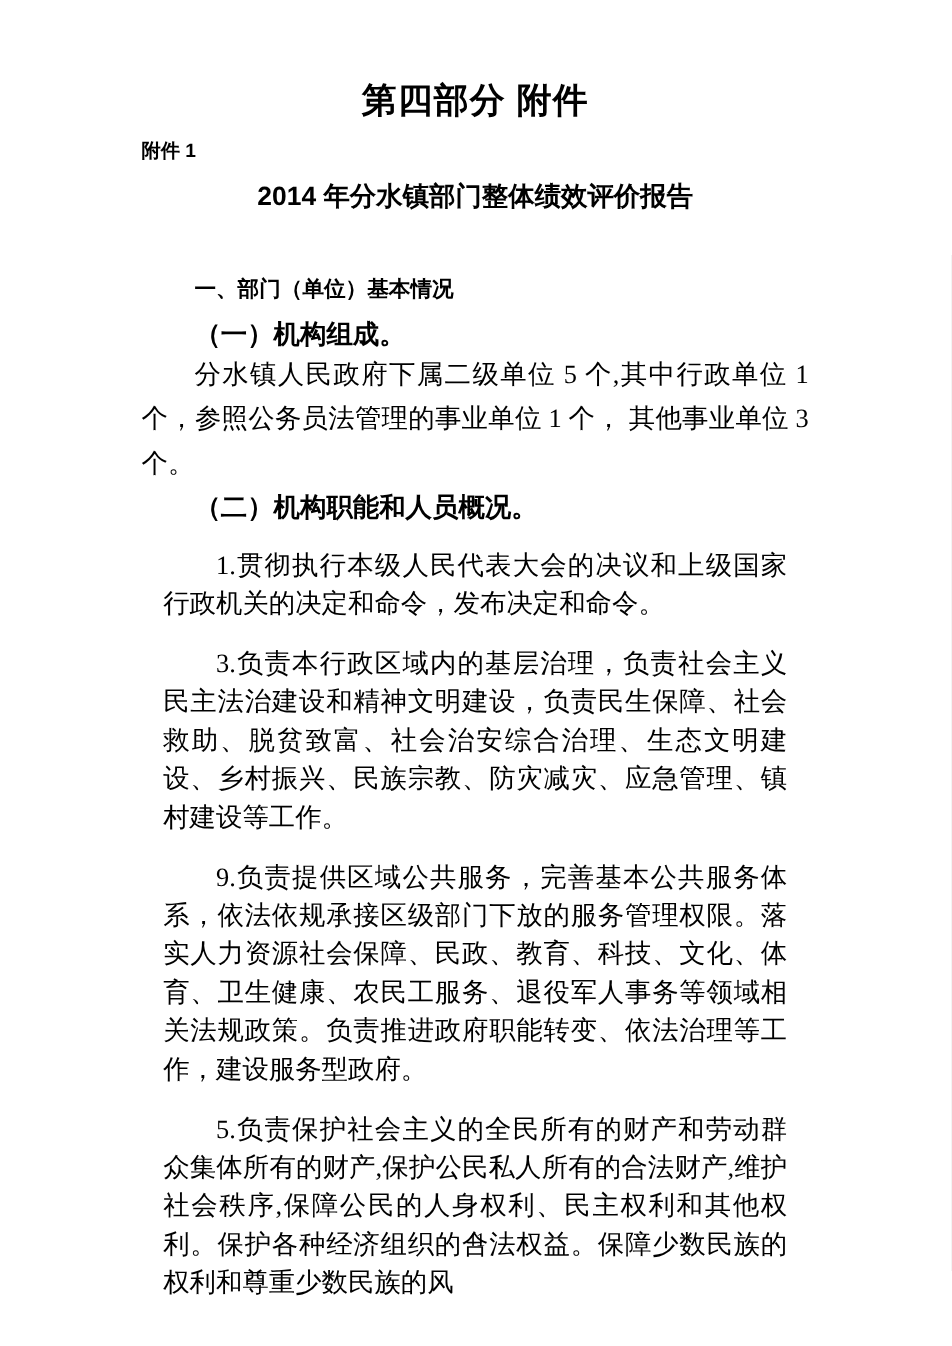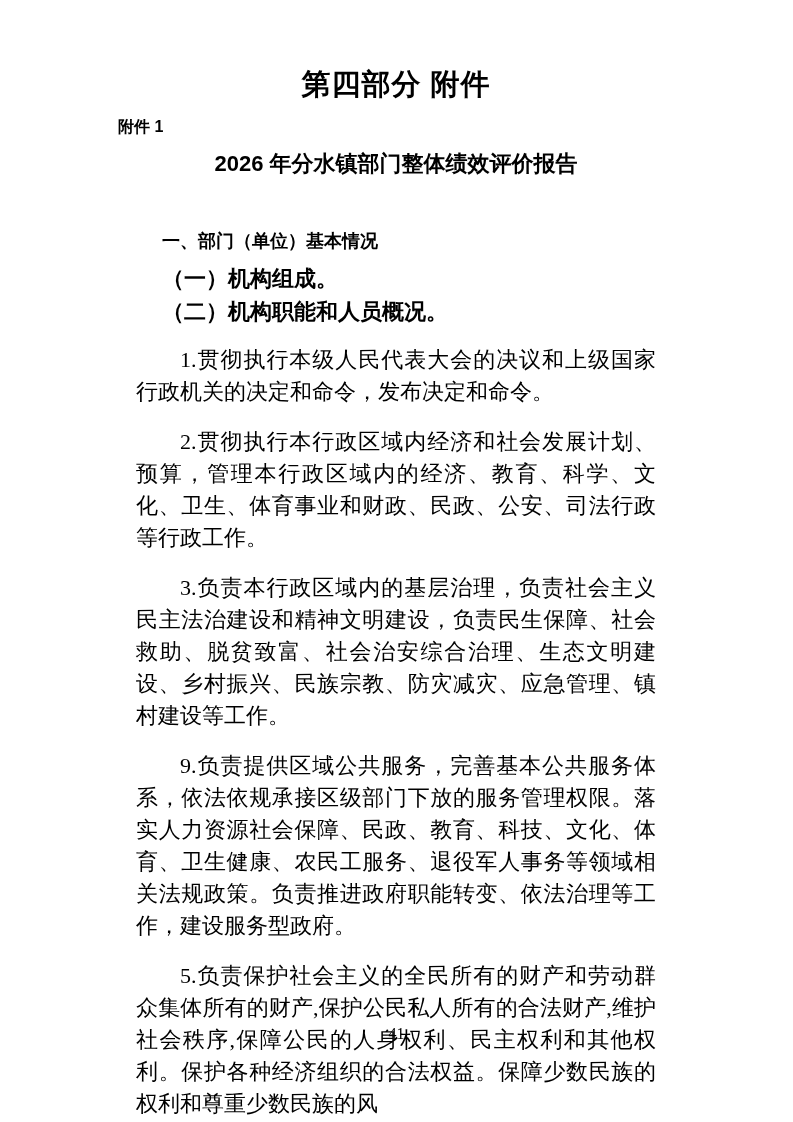--- a/index.html
+++ b/index.html
@@ -92,32 +92,32 @@
 </style>
 </head>
 <body>
 
 <div class="doc-page">
 
   <h1 class="part-title">第四部分 附件</h1>
 
   <div class="attachment-label">附件 1</div>
 
-  <h2 class="report-title">2026 年分水镇部门整体绩效评价报告</h2>
+  <h2 class="report-title">2014 年分水镇部门整体绩效评价报告</h2>
 
   <h3 class="section-heading">一、部门（单位）基本情况</h3>
 
   <h4 class="sub-heading">（一）机构组成。</h4>
 
+  <p class="body-paragraph">分水镇人民政府下属二级单位 5 个,其中行政单位 1 个，参照公务员法管理的事业单位 1 个， 其他事业单位 3 个。</p>
 
   <h4 class="sub-heading second">（二）机构职能和人员概况。</h4>
 
   <p class="duty-paragraph">1.贯彻执行本级人民代表大会的决议和上级国家行政机关的决定和命令，发布决定和命令。</p>
 
-  <p class="duty-paragraph">2.贯彻执行本行政区域内经济和社会发展计划、预算，管理本行政区域内的经济、教育、科学、文化、卫生、体育事业和财政、民政、公安、司法行政等行政工作。</p>
 
   <p class="duty-paragraph">3.负责本行政区域内的基层治理，负责社会主义民主法治建设和精神文明建设，负责民生保障、社会救助、脱贫致富、社会治安综合治理、生态文明建设、乡村振兴、民族宗教、防灾减灾、应急管理、镇村建设等工作。</p>
 
   <p class="duty-paragraph">9.负责提供区域公共服务，完善基本公共服务体系，依法依规承接区级部门下放的服务管理权限。落实人力资源社会保障、民政、教育、科技、文化、体育、卫生健康、农民工服务、退役军人事务等领域相关法规政策。负责推进政府职能转变、依法治理等工作，建设服务型政府。</p>
 
   <p class="duty-paragraph">5.负责保护社会主义的全民所有的财产和劳动群众集体所有的财产,保护公民私人所有的合法财产,维护社会秩序,保障公民的人身权利、民主权利和其他权利。保护各种经济组织的合法权益。保障少数民族的权利和尊重少数民族的风</p>
 
   <div class="page-number">41</div>
 
 </div>

